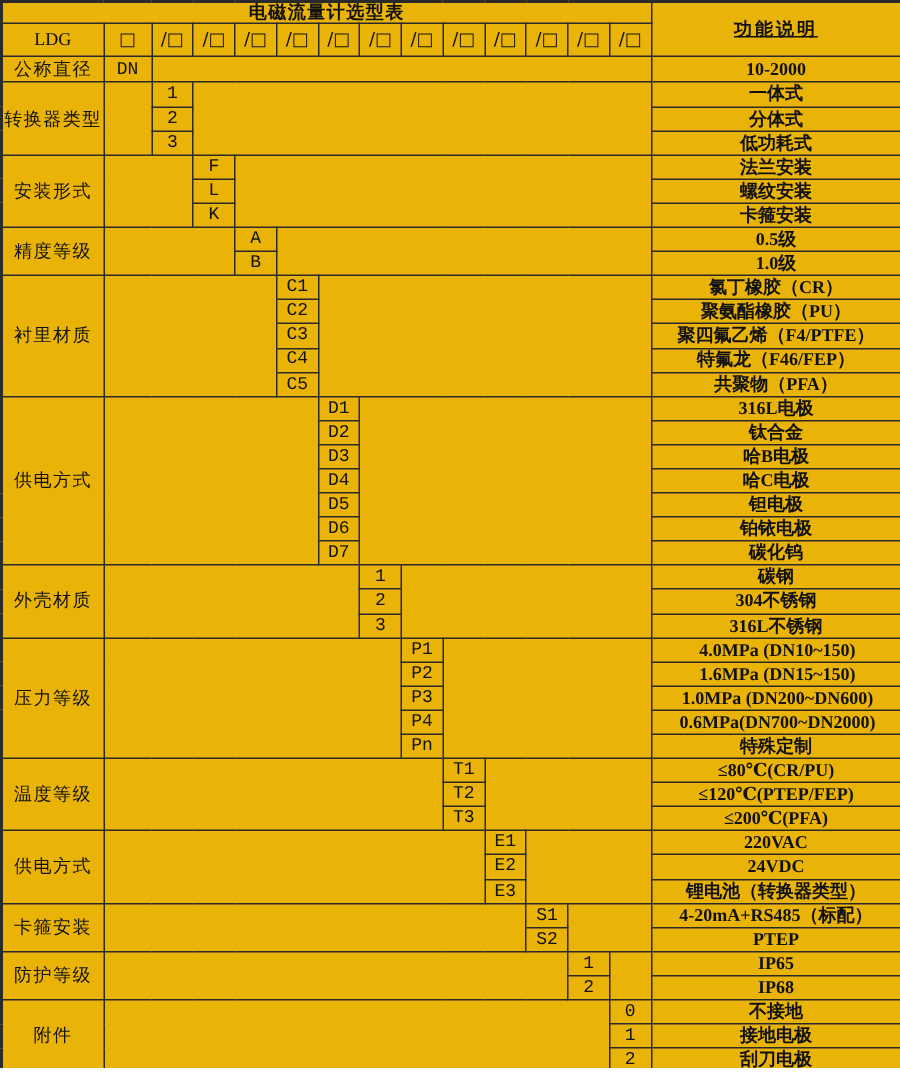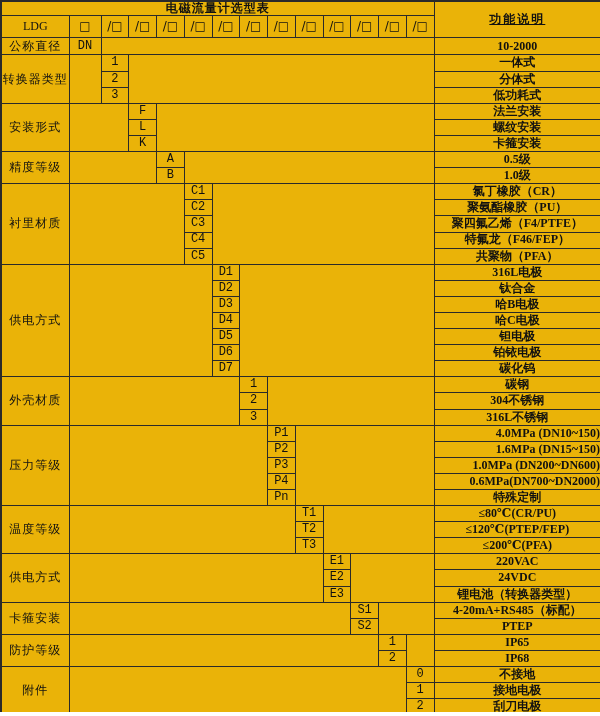--- a/index.html
+++ b/index.html
@@ -21,21 +21,21 @@
   tr.title-row{height:14px;}
   tr.model-row{height:22px;}
   tr.diameter-row{height:17px;margin-top:32px;}
   td.table-title{font-weight:bold;font-size:13px;letter-spacing:1px;}
   td.func-header{font-weight:bold;font-size:13px;letter-spacing:2px;text-decoration:underline;}
   td.group-label{font-size:13px;letter-spacing:1px;}
   td.model-prefix{text-align:left;padding-left:6px;font-family:Liberation Serif, serif;font-size:12px;}
   td.code-box{font-size:13px;font-family:"DejaVu Sans",sans-serif;padding-top:1px;}
   td.code-cell{font-family:"Liberation Mono","DejaVu Sans Mono",monospace;font-size:12px;}
   td.desc-cell{font-size:12px;font-weight:bold;}
-  td.desc-cell.left{text-align:right;padding-left:2px;}
+  td.desc-cell.left{text-align:center;padding-left:2px;}
   td.filler{border-top:1px solid #2a2a2a;border-bottom:1px solid #2a2a2a;}
 </style>
 </head>
 <body>
 
 <div class="sheet">
   <table class="selector">
     <colgroup>
       <col style="width:68px">
       <col style="width:32px">

